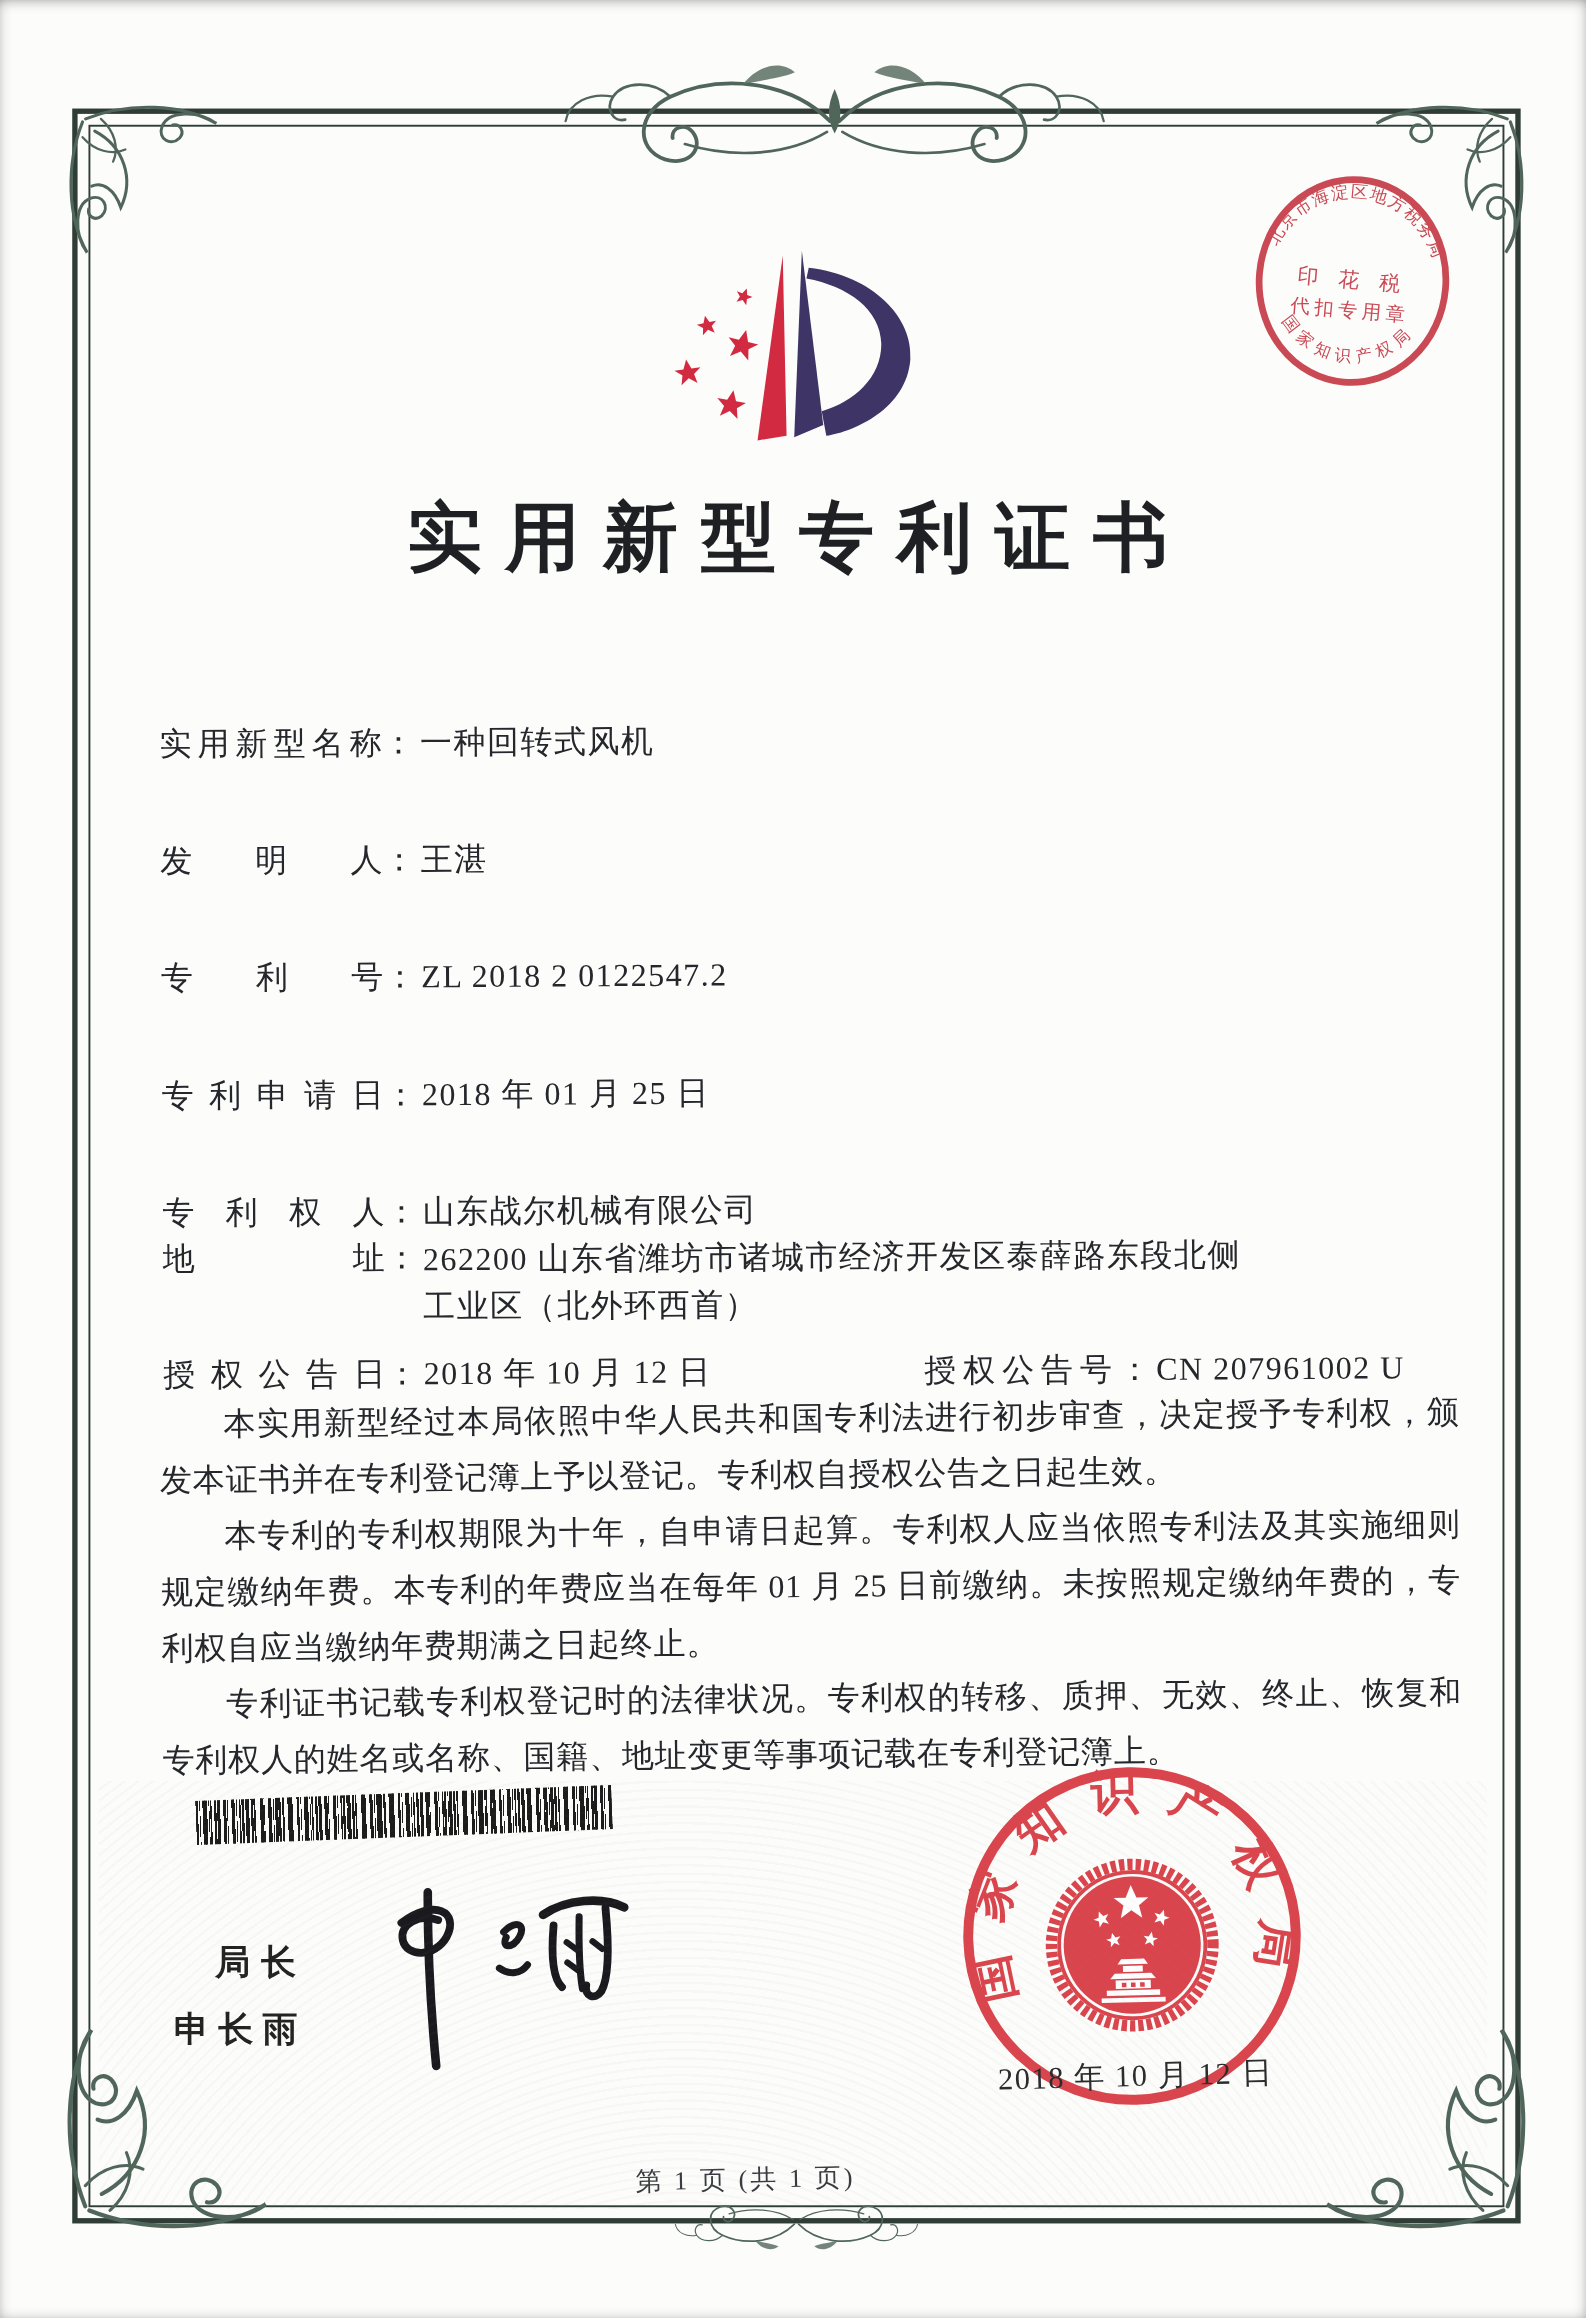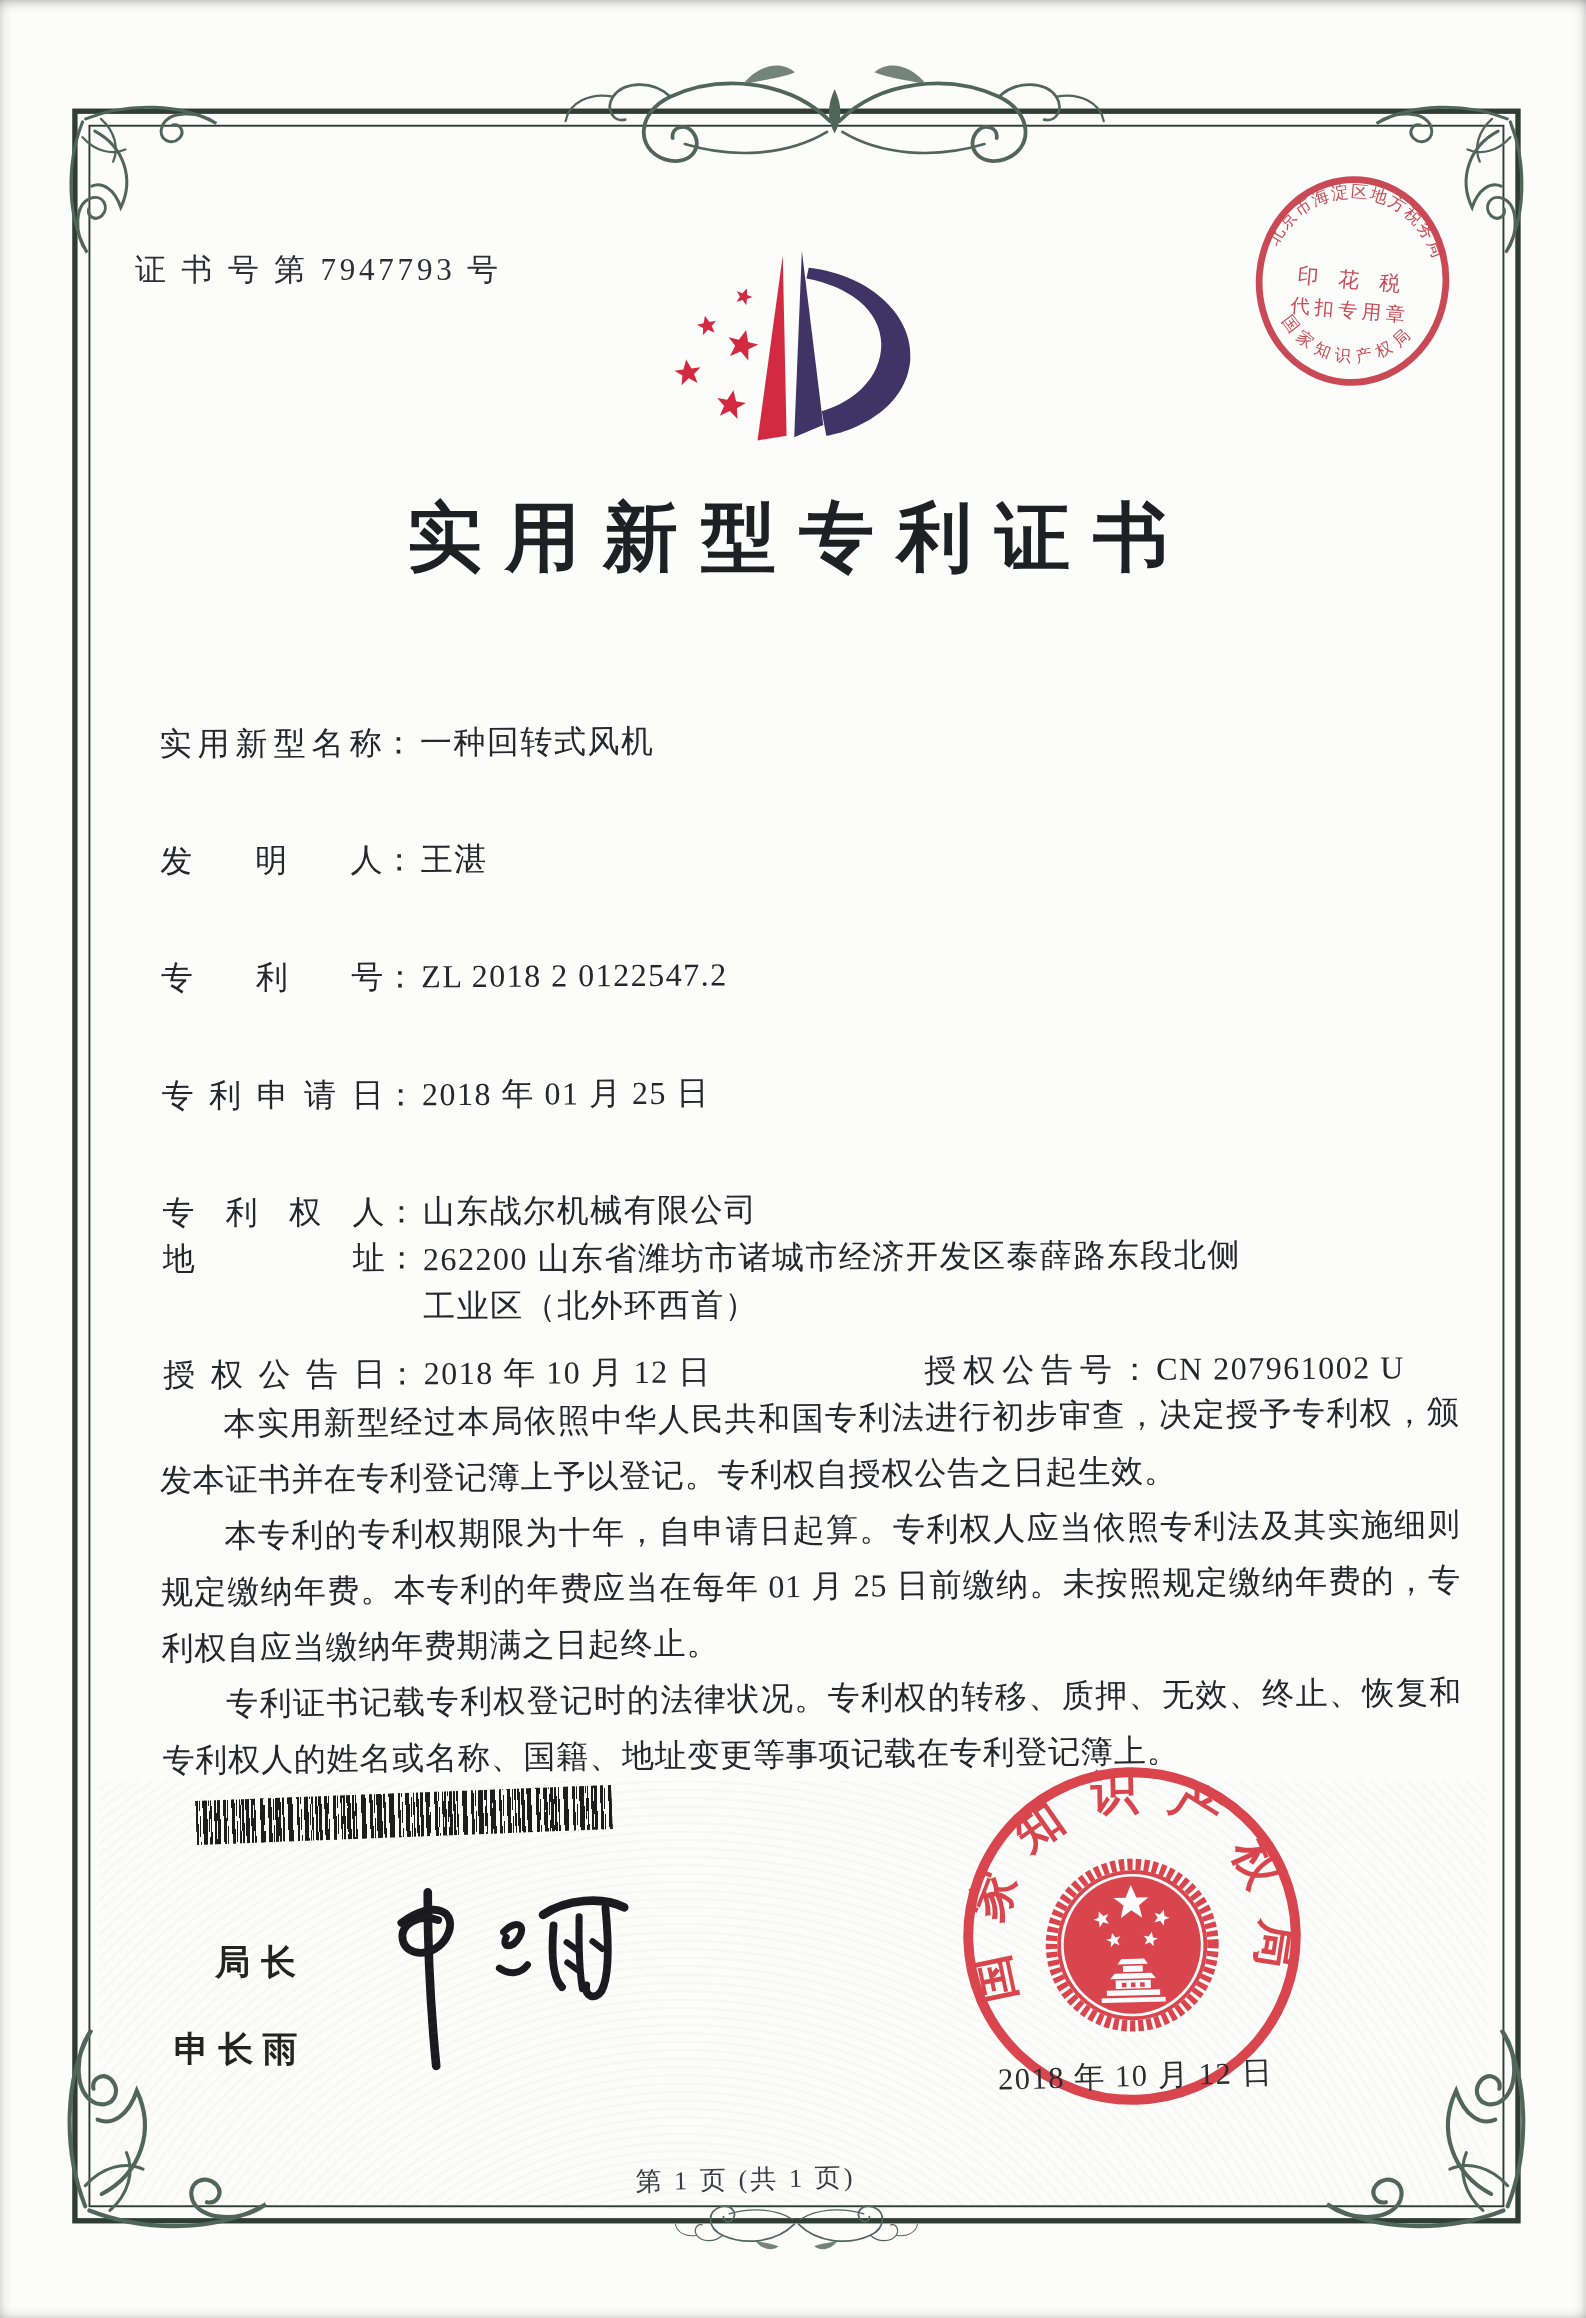--- a/index.html
+++ b/index.html
@@ -39,21 +39,21 @@
   .body-text p{margin:0;font-size:32px;line-height:56px;text-indent:64px;text-align:justify;
                letter-spacing:0.8px;color:#26272c;}
 
   .barcode{position:absolute;left:196px;top:1793px;width:416px;height:44px;transform:rotate(-2.2deg);
       background:
         repeating-linear-gradient(90deg,#1c1c1c 0 2.3px,transparent 2.3px 3.8px,#1c1c1c 3.8px 4.6px,transparent 4.6px 9.2px),
         repeating-linear-gradient(90deg,#1c1c1c 0 1.5px,transparent 1.5px 6.9px,#1c1c1c 6.9px 10px,transparent 10px 14.5px);}
 
   .director{position:absolute;left:174px;top:1939px;font-family:"Liberation Sans","DejaVu Sans",sans-serif;
             font-weight:700;font-size:35px;letter-spacing:10.7px;color:#222;text-align:right;}
-  .director .dname{margin-top:40px;letter-spacing:9.2px;}
+  .director .dname{margin-top:20px;letter-spacing:9.2px;}
 
   .sig{left:329px;top:1856px;width:329px;height:245px;transform:rotate(-2deg);}
 
   .tax-stamp{left:1248px;top:168px;width:209px;height:226px;transform:rotate(5deg);opacity:.92;}
   .grand-seal{left:953px;top:1757px;width:358px;height:358px;transform:rotate(-1.5deg);opacity:.95;}
 
   .footer{position:absolute;left:0;width:1491px;top:2162px;text-align:center;font-size:26px;
           letter-spacing:3.1px;color:#3a3b40;transform:rotate(-1.2deg);}
 </style>
 </head>
@@ -92,21 +92,20 @@
       <use href="#tcHalf"></use>
       <use href="#tcHalf" transform="scale(-1,1)"></use>
       <path d="M0,-52 C-10,-30 -10,-12 0,6 C10,-12 10,-30 0,-52 Z" fill="#51665a" stroke="none"></path>
     </g>
     <g transform="translate(1042,2905)" stroke="#51665a">
       <use href="#tcHalf" transform="scale(0.45,-0.45)"></use>
       <use href="#tcHalf" transform="scale(-0.45,-0.45)"></use>
     </g>
   </svg>
 
-  <div class="cert-no">证 书 号 第 7947793 号</div>
 
   <svg class="cnipa-logo" style="left:652px;top:228px;width:302px;height:246px" viewBox="0 0 395 322">
     <defs>
       <path id="star" d="M0,-10 L2.94,-3.09 L9.51,-3.09 L4.26,1.18 L5.88,8.09 L0,3.82 L-5.88,8.09 L-4.26,1.18 L-9.51,-3.09 L-2.94,-3.09 Z"></path>
     </defs>
     <g fill="#d22b41">
       <use href="#star" transform="translate(120,90) scale(1.15) rotate(20)"></use>
       <use href="#star" transform="translate(72,128) scale(1.35) rotate(-12)"></use>
       <use href="#star" transform="translate(118,154) scale(2.1) rotate(14)"></use>
       <use href="#star" transform="translate(47,190) scale(1.8) rotate(-8)"></use>

